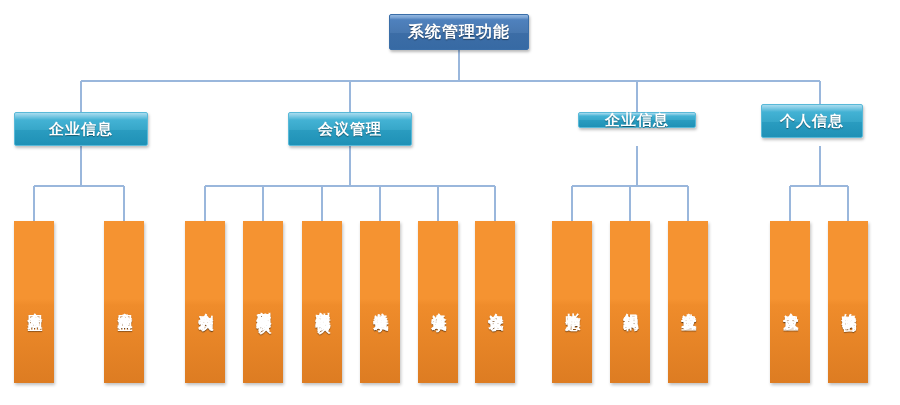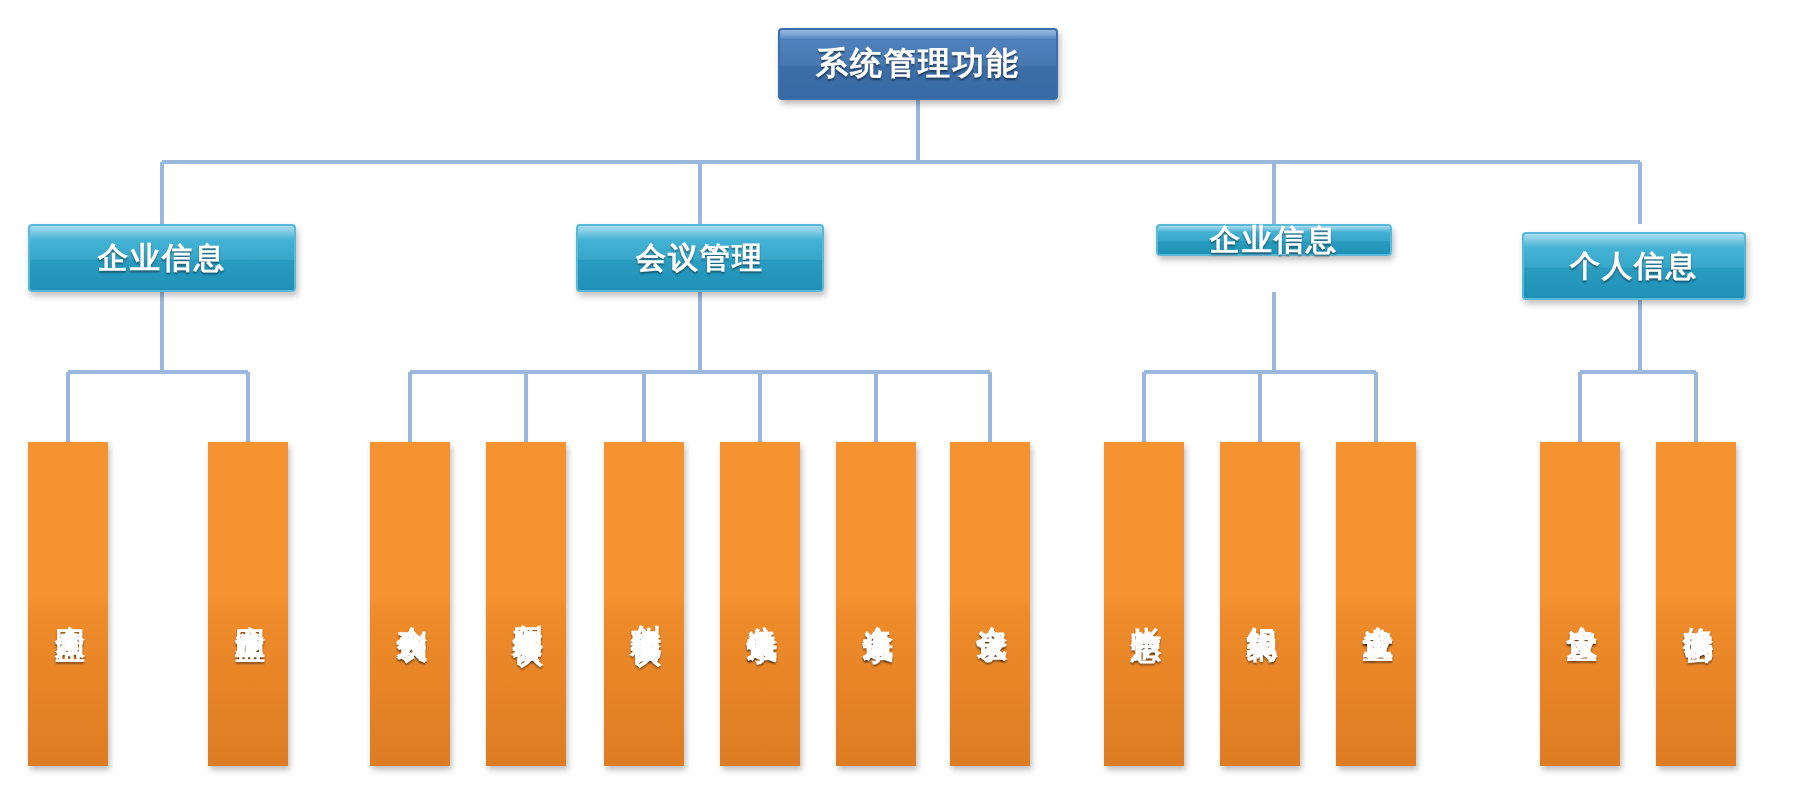--- a/index.html
+++ b/index.html
@@ -123,21 +123,21 @@
   <div id="branch-container">
       <div class="node node-branch" style="left: 14px; top: 112px; width: 134px; height: 34px;">
         <span>企业信息</span>
       </div>
       <div class="node node-branch" style="left: 288px; top: 112px; width: 124px; height: 34px;">
         <span>会议管理</span>
       </div>
       <div class="node node-branch" style="left: 578px; top: 112px; width: 118px; height: 16px;">
         <span>企业信息</span>
       </div>
-      <div class="node node-branch" style="left: 761px; top: 116px; width: 112px; height: 34px;">
+      <div class="node node-branch" style="left: 761px; top: 104px; width: 102px; height: 34px;">
         <span>个人信息</span>
       </div>
     </div>
   <div id="leaf-container">
       <div class="node node-leaf" style="left: 14px; top: 221px; width: 40px; height: 162px;">
         <span class="leaf-text">个人网盘</span>
       </div>
       <div class="node node-leaf" style="left: 104px; top: 221px; width: 40px; height: 162px;">
         <span class="leaf-text">企业网盘</span>
       </div>

